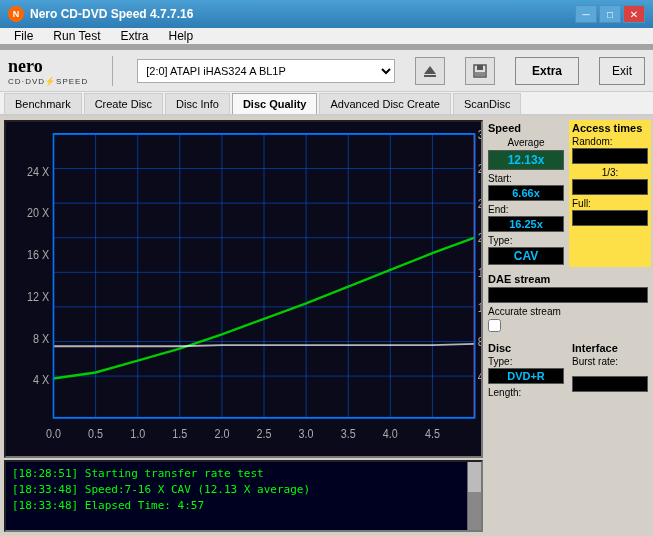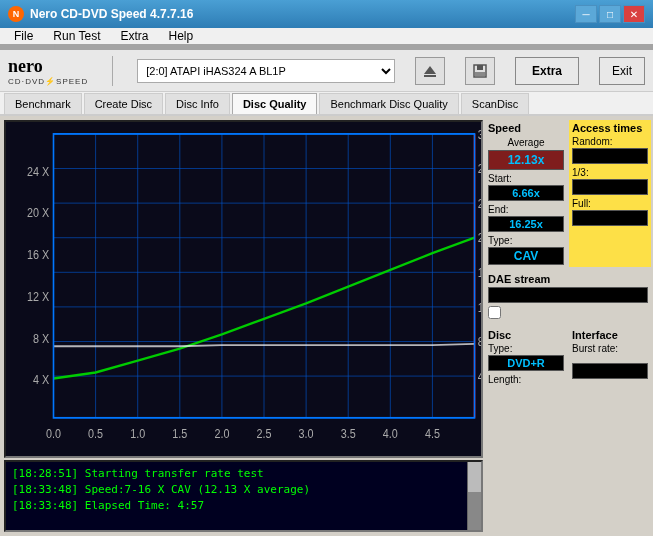--- a/index.html
+++ b/index.html
@@ -181,21 +181,21 @@
   </button>
   <button class="start-btn">Extra</button>
   <button class="exit-btn">Exit</button>
 </div>
 
 <div class="tab-bar">
   <div class="tab">Benchmark</div>
   <div class="tab">Create Disc</div>
   <div class="tab">Disc Info</div>
   <div class="tab active">Disc Quality</div>
-  <div class="tab">Benchmark Disc Quality</div>
+  <div class="tab">Advanced Disc Create</div>
   <div class="tab">ScanDisc</div>
 </div>
 
 <div class="main-content">
 
   <div style="flex:1; display:flex; flex-direction:column; margin:4px 0 4px 4px;">
 
     <div style="flex:1; background:#111133; border:2px inset #777; position:relative; overflow:hidden;">
       <svg width="100%" height="100%" viewBox="0 0 440 280" preserveAspectRatio="none">
 
@@ -285,45 +285,46 @@
 
   <div class="right-panel">
 
     <div style="display:flex; gap:2px;">
 
       <div style="flex:1; background:#d4d0c8; padding:2px 3px;">
         <div class="panel-title">Speed</div>
         <div style="text-align:center; margin-bottom:2px;">
           <span style="font-size:10px;">Average</span>
         </div>
-        <div style="background:#7f1d1d; color:#00bfff; font-weight:bold; font-size:12px; text-align:center; padding:2px; margin-bottom:3px; border:1px solid #555;">12.13x</div>
+        <div style="background:#14532d; color:#00bfff; font-weight:bold; font-size:12px; text-align:center; padding:2px; margin-bottom:3px; border:1px solid #555;">12.13x</div>
         <div style="font-size:10px; margin-bottom:1px;">Start:</div>
         <div style="background:#000; color:#00bfff; font-weight:bold; font-size:11px; text-align:center; padding:1px; margin-bottom:3px; border:1px solid #555;">6.66x</div>
         <div style="font-size:10px; margin-bottom:1px;">End:</div>
         <div style="background:#000; color:#00bfff; font-weight:bold; font-size:11px; text-align:center; padding:1px; margin-bottom:3px; border:1px solid #555;">16.25x</div>
         <div style="font-size:10px; margin-bottom:1px;">Type:</div>
         <div style="background:#000; color:#00bfff; font-weight:bold; font-size:12px; text-align:center; padding:1px; border:1px solid #555;">CAV</div>
       </div>
 
       <div style="flex:1; background:#fde047; padding:2px 3px;">
         <div class="panel-title">Access times</div>
         <div style="font-size:10px; margin-bottom:1px;">Random:</div>
         <div style="background:#000; height:16px; border:1px solid #555; margin-bottom:3px;"></div>
-        <div style="font-size:10px; margin-bottom:1px;">1/3:</div>
+        <div style="font-size:10px; margin-bottom:1px;text-align:center;">1/3:</div>
         <div style="background:#000; height:16px; border:1px solid #555; margin-bottom:3px;"></div>
         <div style="font-size:10px; margin-bottom:1px;">Full:</div>
         <div style="background:#000; height:16px; border:1px solid #555; margin-bottom:3px;"></div>
       </div>
 
     </div>
 
 
     <div style="background:#d4d0c8; padding:2px 3px; margin-top:2px;">
       <div class="panel-title">DAE stream</div>
       <div style="background:#000; height:16px; border:1px solid #555; margin-bottom:3px;"></div>
+      <div style="font-size:10px;">Accurate stream</div>
       <div style="margin-top:2px;">
         <input type="checkbox" style="margin: 0px;">
       </div>
     </div>
 
     <div style="display:flex; gap:2px; margin-top:2px;">
 
       <div style="flex:1; background:#d4d0c8; padding:2px 3px;">
         <div class="panel-title">Disc</div>
         <div style="font-size:10px; margin-bottom:1px;">Type:</div>

